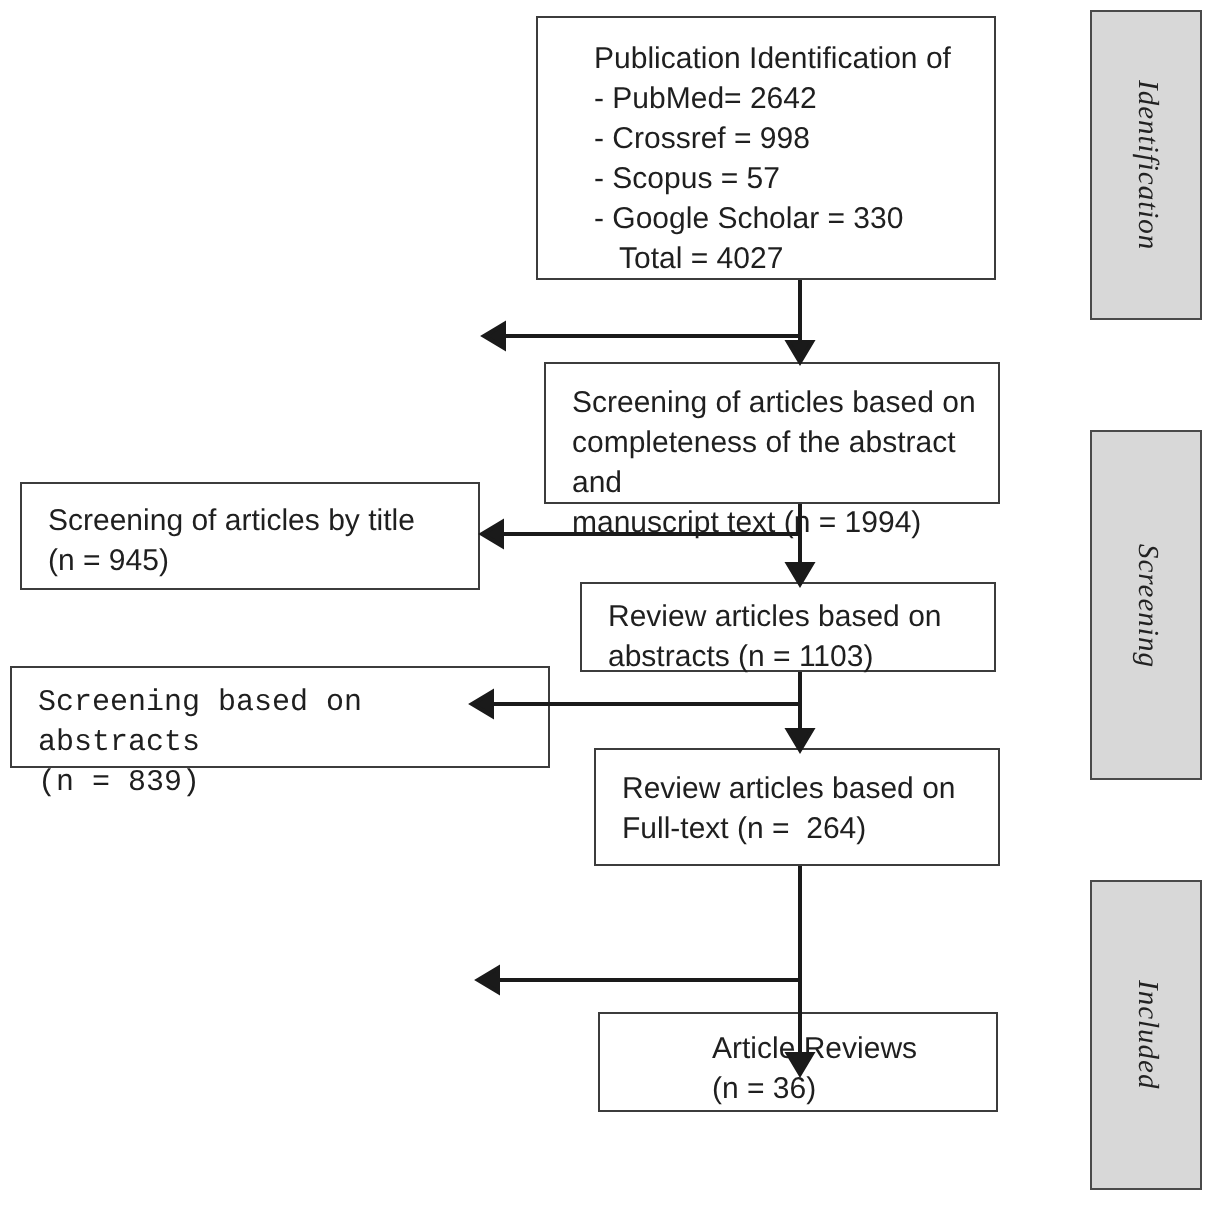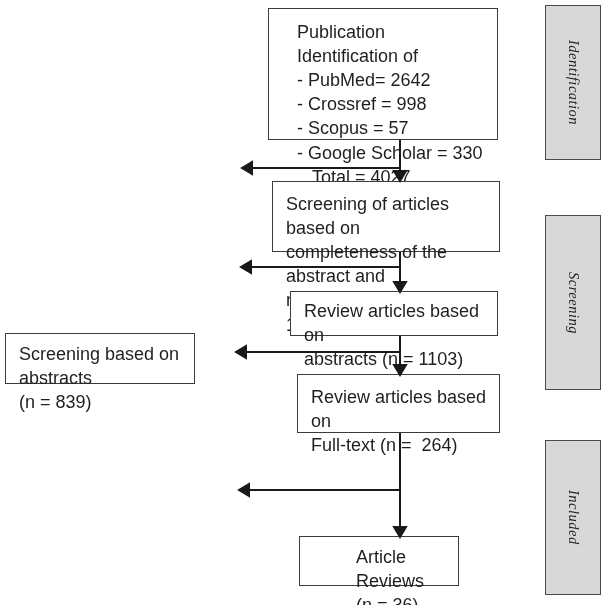--- a/index.html
+++ b/index.html
@@ -10,21 +10,21 @@
     background: #ffffff;
     font-family: "Liberation Sans", sans-serif;
     overflow: hidden;
   }
   .box {
     position: absolute;
     box-sizing: border-box;
     background: #ffffff;
     border: 1px solid #3c3c3c;
     color: #1f1f1f;
-    font-size: 18px;
+    font-size: 15px;
     line-height: 1.34;
     white-space: pre-wrap;
   }
   .stage {
     position: absolute;
     box-sizing: border-box;
     background: #d8d8d8;
     border: 1px solid #4a4a4a;
     display: flex;
     align-items: center;
@@ -36,25 +36,25 @@
     font-style: italic;
     font-size: 14.5px;
     color: #222222;
     letter-spacing: 0.5px;
   }
   
   .b-top        { left: 268px; top: 8px;   width: 230px; height: 132px; padding: 11px 8px 8px 28px; }
   .b-complete   { left: 272px; top: 181px; width: 228px; height: 71px;  padding: 10px 8px 8px 13px; }
   .b-abstracts  { left: 290px; top: 291px; width: 208px; height: 45px;  padding: 7px 8px 6px 13px; }
   .b-fulltext   { left: 297px; top: 374px; width: 203px; height: 59px;  padding: 10px 8px 8px 13px; }
-  .b-reviews    { left: 299px; top: 536px; width: 160px; height: 50px;  padding: 8px 8px 11px 56px; }
+  .b-reviews    { left: 299px; top: 506px; width: 200px; height: 50px;  padding: 8px 8px 11px 56px; }
   
   .b-excl1      { left: 10px;  top: 126px; width: 230px; height: 69px;  padding: 8px 8px 8px 13px; }
   .b-excl2      { left: 10px;  top: 241px; width: 230px; height: 54px;  padding: 9px 8px 8px 13px; }
-  .b-excl3      { left: 5px;   top: 333px; width: 190px; height: 51px;  padding: 8px 8px 8px 13px; }
+  .b-excl3      { left: 5px;   top: 333px; width: 270px; height: 51px;  padding: 8px 8px 8px 13px; font-family: Liberation Mono, monospace; }
   .b-excl4      { left: 8px;   top: 444px; width: 230px; height: 150px; padding: 9px 8px 8px 13px; }
   
   .s-ident      { left: 545px; top: 5px;   width: 56px; height: 155px; }
   .s-screen     { left: 545px; top: 215px; width: 56px; height: 175px; }
   .s-included   { left: 545px; top: 440px; width: 56px; height: 155px; }
   #arrows {
     position: absolute;
     left: 0; top: 0;
     width: 606px; height: 605px;
     pointer-events: none;
@@ -79,20 +79,22 @@
   <div class="box b-abstracts">Review articles based on
 abstracts (n = 1103)</div>
 
   <div class="box b-fulltext">Review articles based on
 Full-text (n =  264)</div>
 
   <div class="box b-reviews">Article Reviews
 (n = 36)</div>
 
 
+  <div class="box b-excl2">Screening of articles by title
+(n = 945)</div>
 
   <div class="box b-excl3">Screening based on abstracts
 (n = 839)</div>
 
 
   <div class="stage s-ident">
     <span>Identification</span>
   </div>
   <div class="stage s-screen">
     <span>Screening</span>

